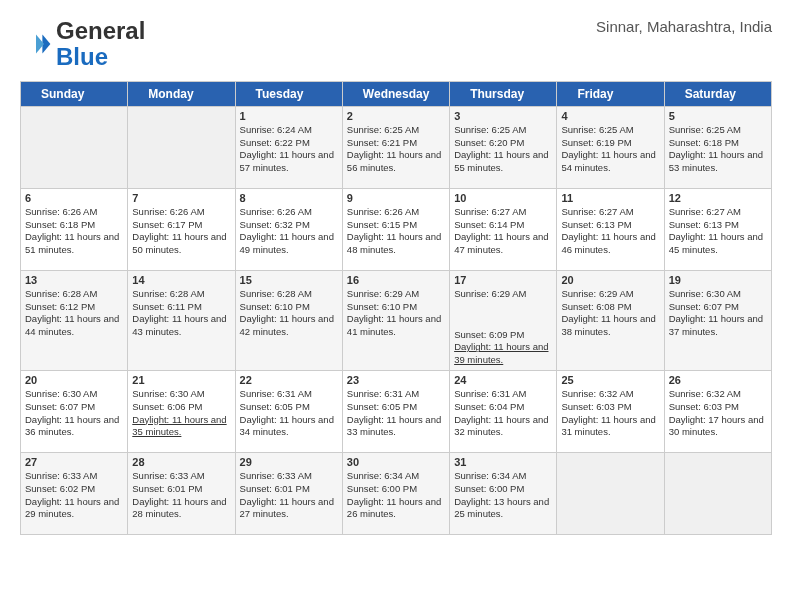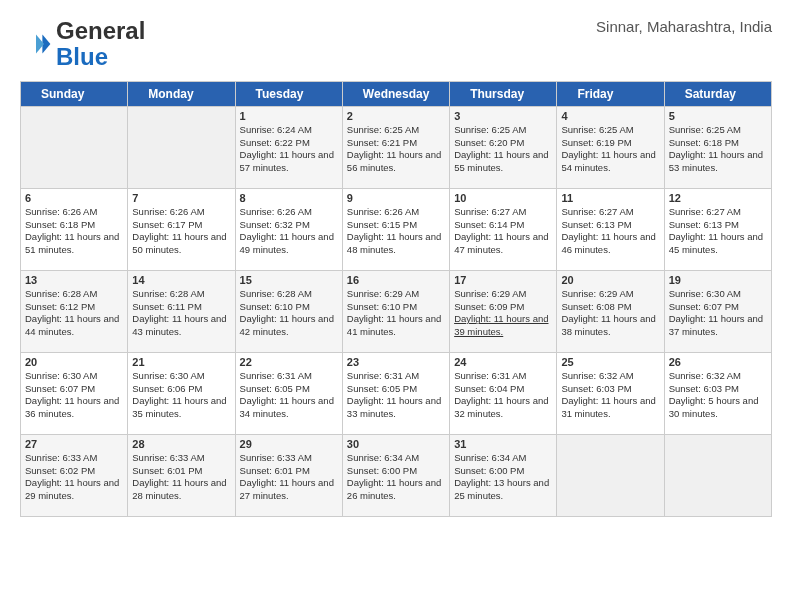--- a/index.html
+++ b/index.html
@@ -218,21 +218,21 @@
           </td>
           <td>
             <span class="day-num">16</span>
             <span style="display: block; line-height: 1.35;">Sunrise: 6:29 AM</span>
             <span style="display: block; line-height: 1.35;">Sunset: 6:10 PM</span>
             <span style="display: block; line-height: 1.35;">Daylight: 11 hours and 41 minutes.</span>
           </td>
           <td>
             <span class="day-num">17</span>
             <span style="display: block; line-height: 1.35;">Sunrise: 6:29 AM</span>
-            <span style="display: block; line-height: 1.35;">Sunset: 6:09 PM</span>
+            <span style="display: block; line-height: 1.35; margin-top: 28px;">Sunset: 6:09 PM</span>
             <span style="display: block; line-height: 1.35; text-decoration: underline;">Daylight: 11 hours and 39 minutes.</span>
           </td>
           <td>
             <span class="day-num">20</span>
             <span style="display: block; line-height: 1.35;">Sunrise: 6:29 AM</span>
             <span style="display: block; line-height: 1.35;">Sunset: 6:08 PM</span>
             <span style="display: block; line-height: 1.35;">Daylight: 11 hours and 38 minutes.</span>
           </td>
           <td>
             <span class="day-num">19</span>
@@ -245,21 +245,21 @@
           <td>
             <span class="day-num">20</span>
             <span style="display: block; line-height: 1.35;">Sunrise: 6:30 AM</span>
             <span style="display: block; line-height: 1.35;">Sunset: 6:07 PM</span>
             <span style="display: block; line-height: 1.35;">Daylight: 11 hours and 36 minutes.</span>
           </td>
           <td>
             <span class="day-num">21</span>
             <span style="display: block; line-height: 1.35;">Sunrise: 6:30 AM</span>
             <span style="display: block; line-height: 1.35;">Sunset: 6:06 PM</span>
-            <span style="display: block; line-height: 1.35;">Daylight: 11 hours and 35 minutes.</span>
+            <span style="display: block; line-height: 1.35; text-decoration: underline;">Daylight: 11 hours and 35 minutes.</span>
           </td>
           <td>
             <span class="day-num">22</span>
             <span style="display: block; line-height: 1.35;">Sunrise: 6:31 AM</span>
             <span style="display: block; line-height: 1.35;">Sunset: 6:05 PM</span>
             <span style="display: block; line-height: 1.35;">Daylight: 11 hours and 34 minutes.</span>
           </td>
           <td>
             <span class="day-num">23</span>
             <span style="display: block; line-height: 1.35;">Sunrise: 6:31 AM</span>
@@ -275,21 +275,21 @@
           <td>
             <span class="day-num">25</span>
             <span style="display: block; line-height: 1.35;">Sunrise: 6:32 AM</span>
             <span style="display: block; line-height: 1.35;">Sunset: 6:03 PM</span>
             <span style="display: block; line-height: 1.35;">Daylight: 11 hours and 31 minutes.</span>
           </td>
           <td>
             <span class="day-num">26</span>
             <span style="display: block; line-height: 1.35;">Sunrise: 6:32 AM</span>
             <span style="display: block; line-height: 1.35;">Sunset: 6:03 PM</span>
-            <span style="display: block; line-height: 1.35;">Daylight: 5 hours and 30 minutes.</span>
+            <span style="display: block; line-height: 1.35;">Daylight: 17 hours and 30 minutes.</span>
           </td>
         </tr>
         <tr>
           <td>
             <span class="day-num">27</span>
             <span style="display: block; line-height: 1.35;">Sunrise: 6:33 AM</span>
             <span style="display: block; line-height: 1.35;">Sunset: 6:02 PM</span>
             <span style="display: block; line-height: 1.35;">Daylight: 11 hours and 29 minutes.</span>
           </td>
           <td>

